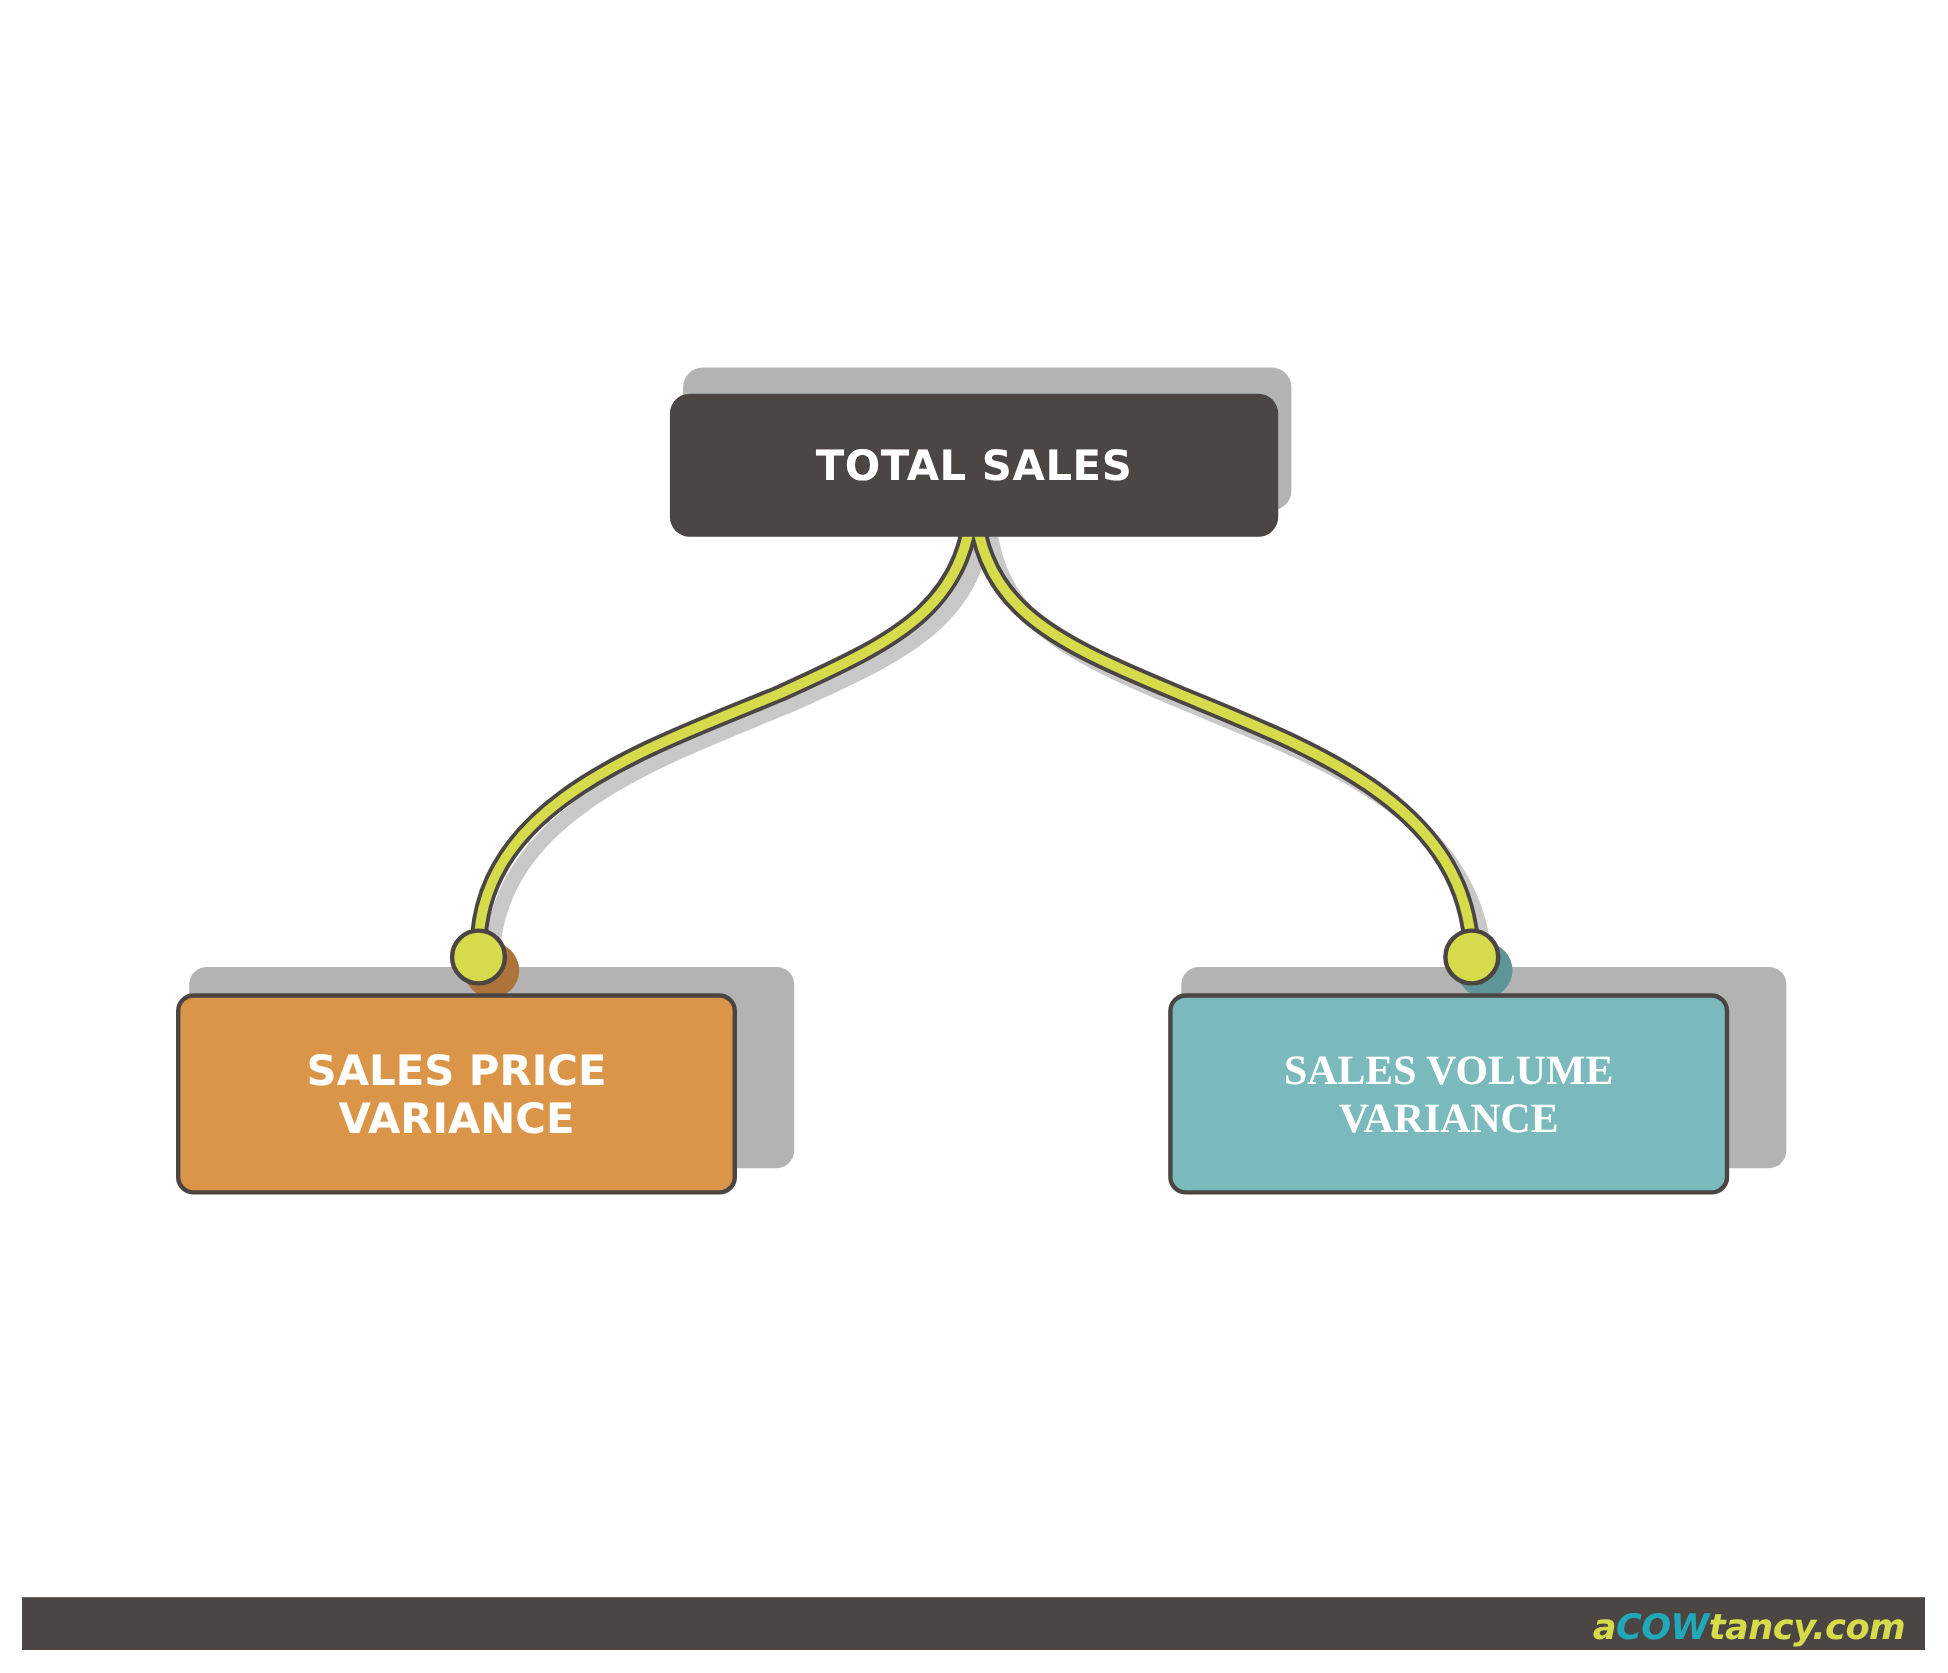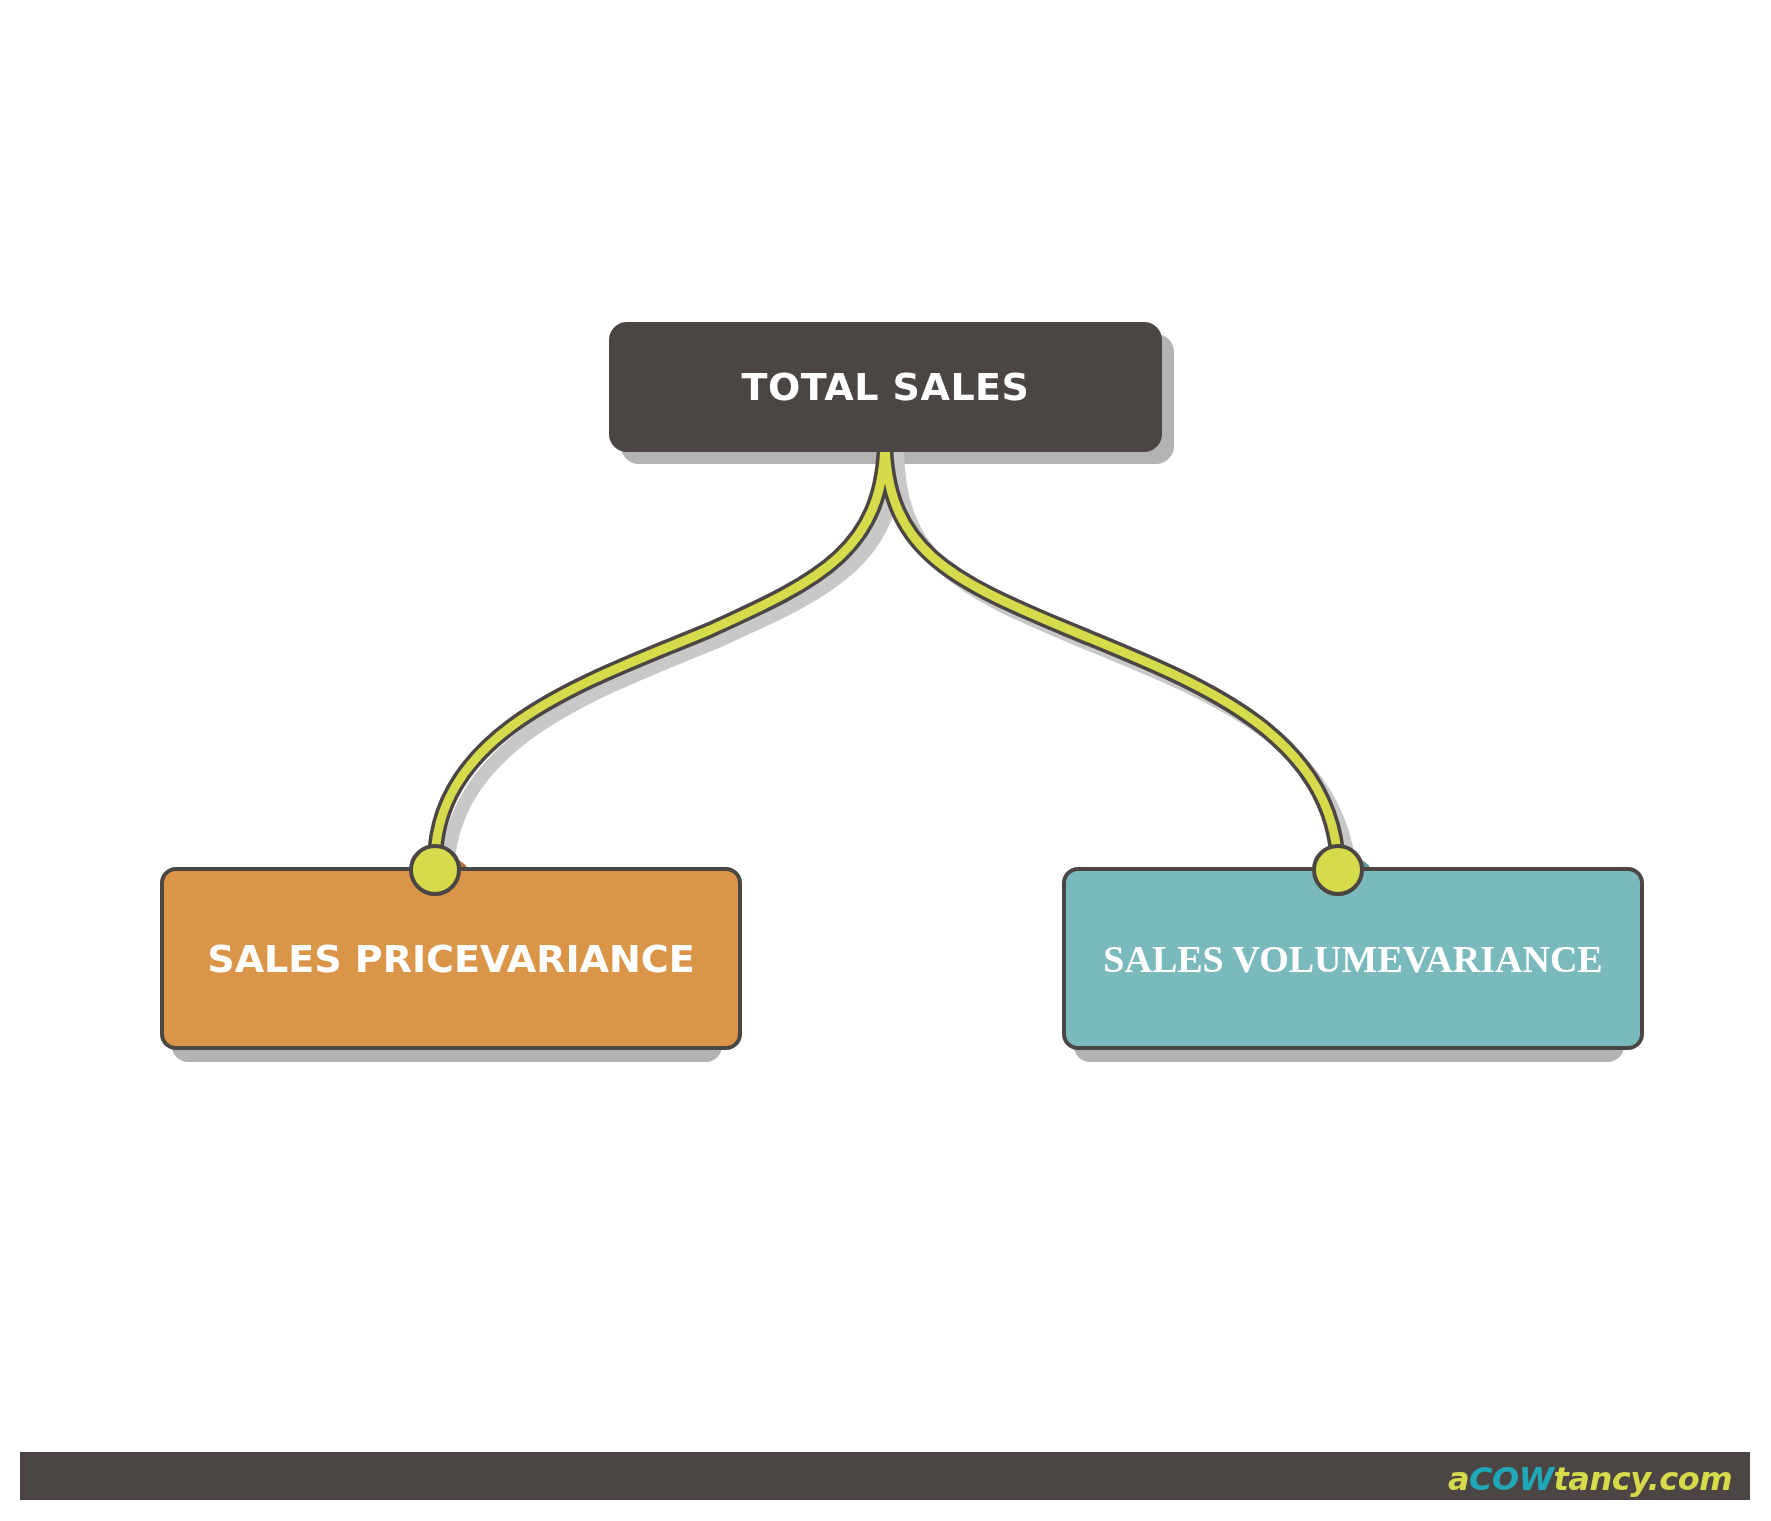--- a/index.html
+++ b/index.html
@@ -23,20 +23,21 @@
     .node {
       position: absolute;
       box-sizing: border-box;
       display: flex;
       align-items: center;
       justify-content: center;
       text-align: center;
       color: #ffffff;
       font-weight: bold;
       z-index: 2;
+      margin-top: 36px;
     }
     .node-shadow {
       position: absolute;
       background: #b3b3b3;
       z-index: 0;
     }
     .node-root {
       left: 609px; top: 322px;
       width: 553px; height: 130px;
       background: #4b4643;
@@ -44,25 +45,26 @@
       font-size: 38px;
       letter-spacing: 0.5px;
     }
     .shadow-root {
       left: 621px; top: 334px;
       width: 553px; height: 130px;
       border-radius: 18px;
     }
     .node-child {
       top: 867px;
-      width: 582px; height: 183px;
+      width: 510px; height: 183px;
       border: 4px solid #4b4643;
       border-radius: 16px;
       font-size: 38px;
       line-height: 44px;
+      flex-direction: column;
     }
     .node-left { left: 160px; background: #db9548; }
     .node-right { left: 1062px; background: #7bbabc; font-family: Liberation Serif, serif; }
     .shadow-left {
       left: 172px; top: 879px;
       width: 550px; height: 183px;
       border-radius: 16px;
     }
     .shadow-right {
       left: 1074px; top: 879px;

